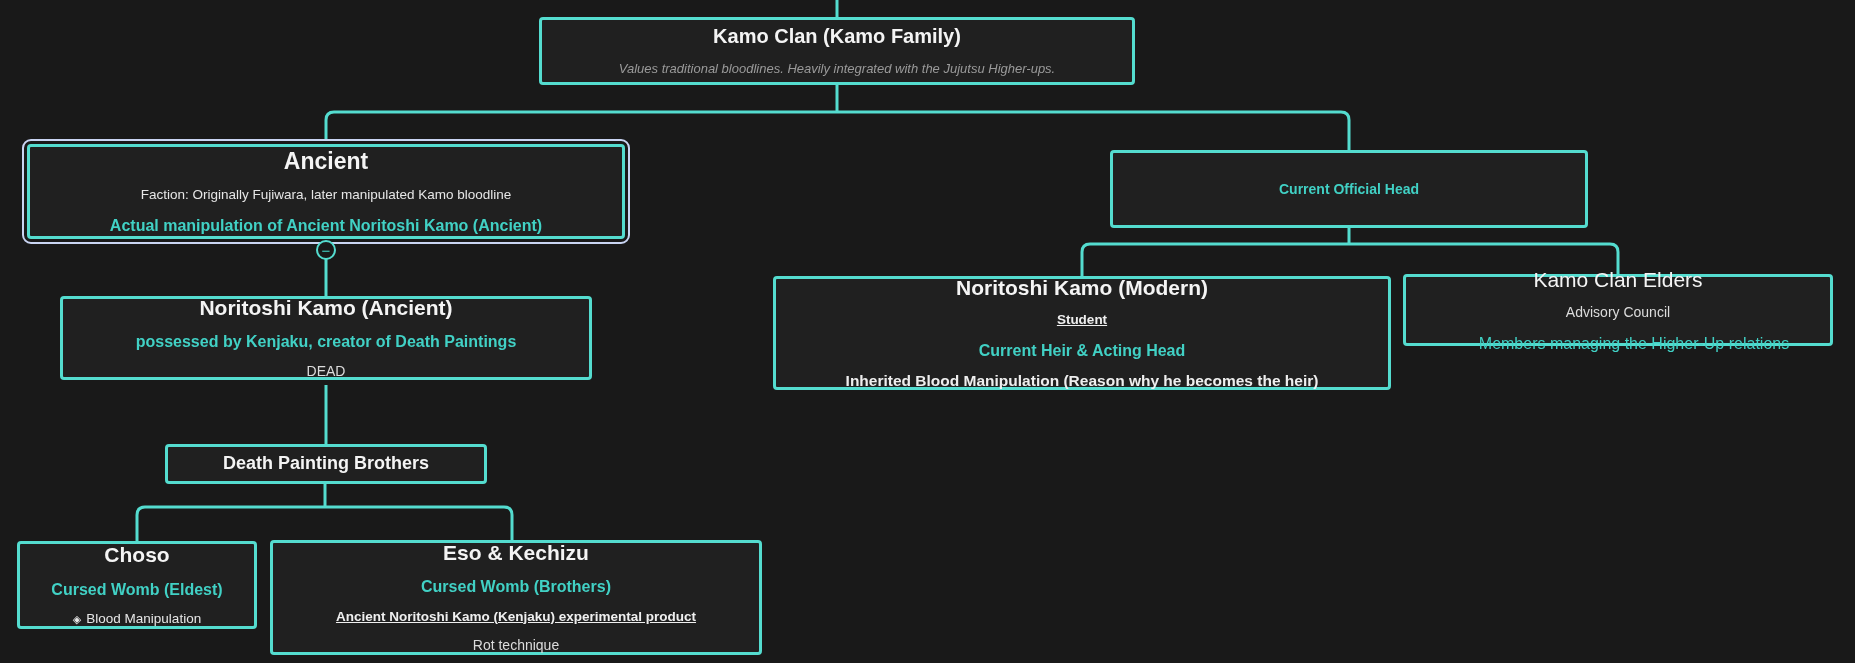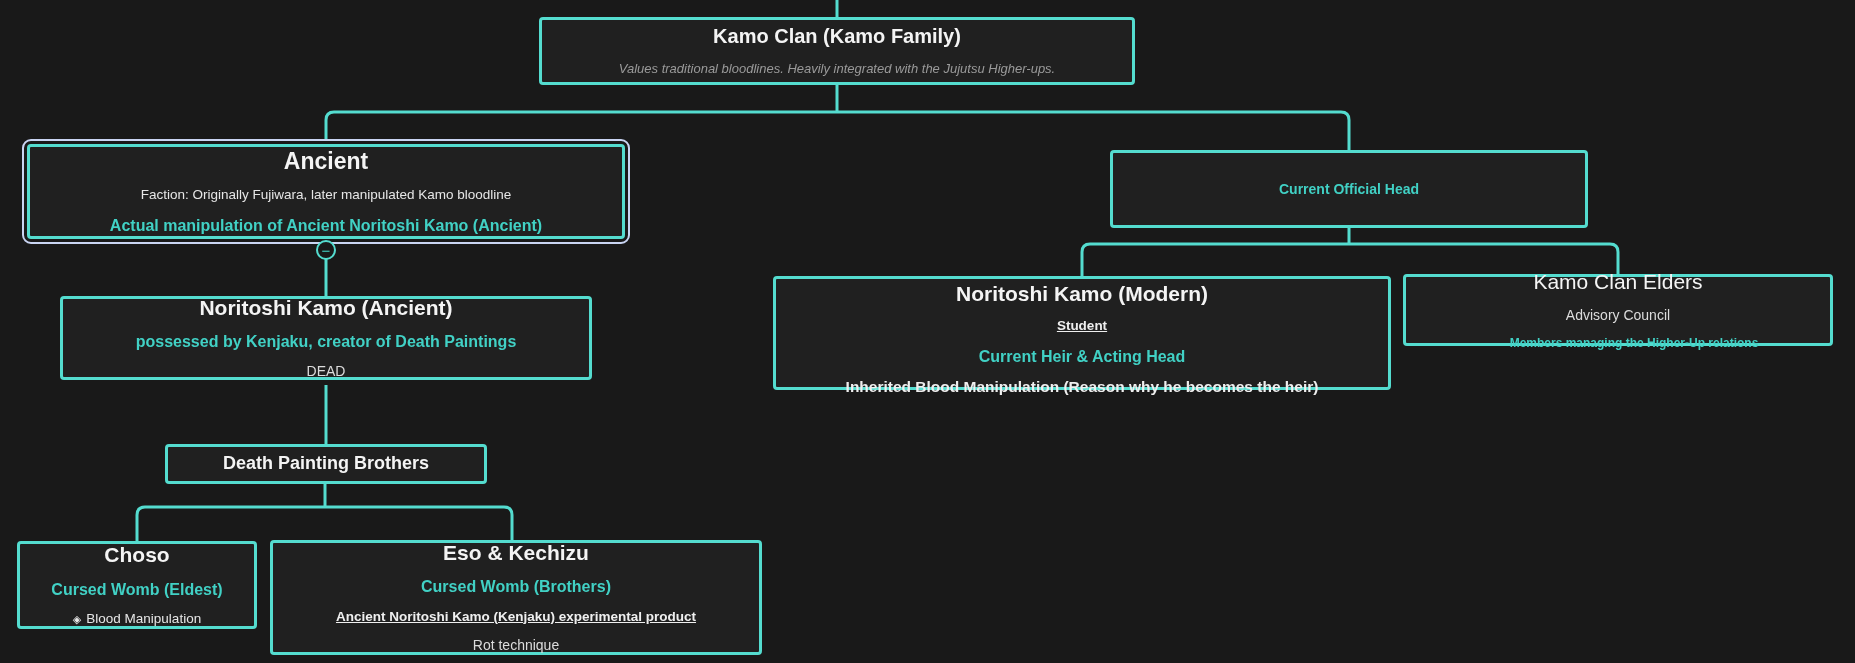--- a/index.html
+++ b/index.html
@@ -50,21 +50,21 @@
     left:0;top:0;
     border-radius:4px;
   }
   .t-xl{font-size:23px;font-weight:bold;color:var(--white);line-height:1.2;}
   .t-lg{font-size:21px;font-weight:bold;color:var(--white);line-height:1.2;}
   .t-lg-reg{font-size:21px;font-weight:normal;color:var(--white);line-height:1.2;}
   .t-md{font-size:18px;font-weight:bold;color:var(--white);line-height:1.2;}
   .t-kamo{font-size:20px;font-weight:bold;color:var(--white);line-height:1.25;}
   .teal-b{font-size:16px;font-weight:bold;color:var(--teal-text);line-height:1.2;}
   .teal-b-sm{font-size:14px;font-weight:bold;color:var(--teal-text);line-height:1.2;}
-  .teal-reg{font-size:12px;font-weight:bold;color:var(--teal-text);line-height:1.2;margin-left:32px;}
+  .teal-reg{font-size:16px;font-weight:normal;color:var(--teal-text);line-height:1.2;margin-left:32px;}
   .sub-grey{font-size:13px;color:var(--grey);line-height:1.25;font-style:italic;}
   .sub-white{font-size:13.5px;color:var(--soft);line-height:1.25;}
   .sub-white-b{font-size:13.5px;font-weight:bold;color:#efefef;line-height:1.25;text-decoration:underline;}
   .note-white-b{font-size:15.5px;font-weight:bold;color:#efefef;line-height:1.2;}
   .sub-soft{font-size:14px;color:#dcdcdc;line-height:1.25;}
   .collapse-btn{
     position:absolute;
     z-index:3;
     left:316px;top:240px;
     width:20px;height:20px;
@@ -116,21 +116,21 @@
 <div class="node" style="left:1110px;top:150px;width:478px;height:78px;">
   <div class="teal-b-sm">Current Official Head</div>
 </div>
 
 <div class="node" style="left:60px;top:296px;width:532px;height:84px;">
   <div class="t-lg">Noritoshi Kamo (Ancient)</div>
   <div class="teal-b">possessed by Kenjaku, creator of Death Paintings</div>
   <div class="sub-soft">DEAD</div>
 </div>
 
-<div class="node" style="left:773px;top:276px;width:618px;height:114px;justify-content:space-between;">
+<div class="node" style="left:773px;top:276px;width:618px;height:114px;">
   <div class="t-lg">Noritoshi Kamo (Modern)</div>
   <div class="sub-white-b">Student</div>
   <div class="teal-b">Current Heir &amp; Acting Head</div>
   <div class="note-white-b">Inherited Blood Manipulation (Reason why he becomes the heir)</div>
 </div>
 
 <div class="node" style="left:1403px;top:274px;width:430px;height:72px;">
   <div class="t-lg-reg">Kamo Clan Elders</div>
   <div class="sub-soft">Advisory Council</div>
   <div class="teal-reg">Members managing the Higher-Up relations</div>

